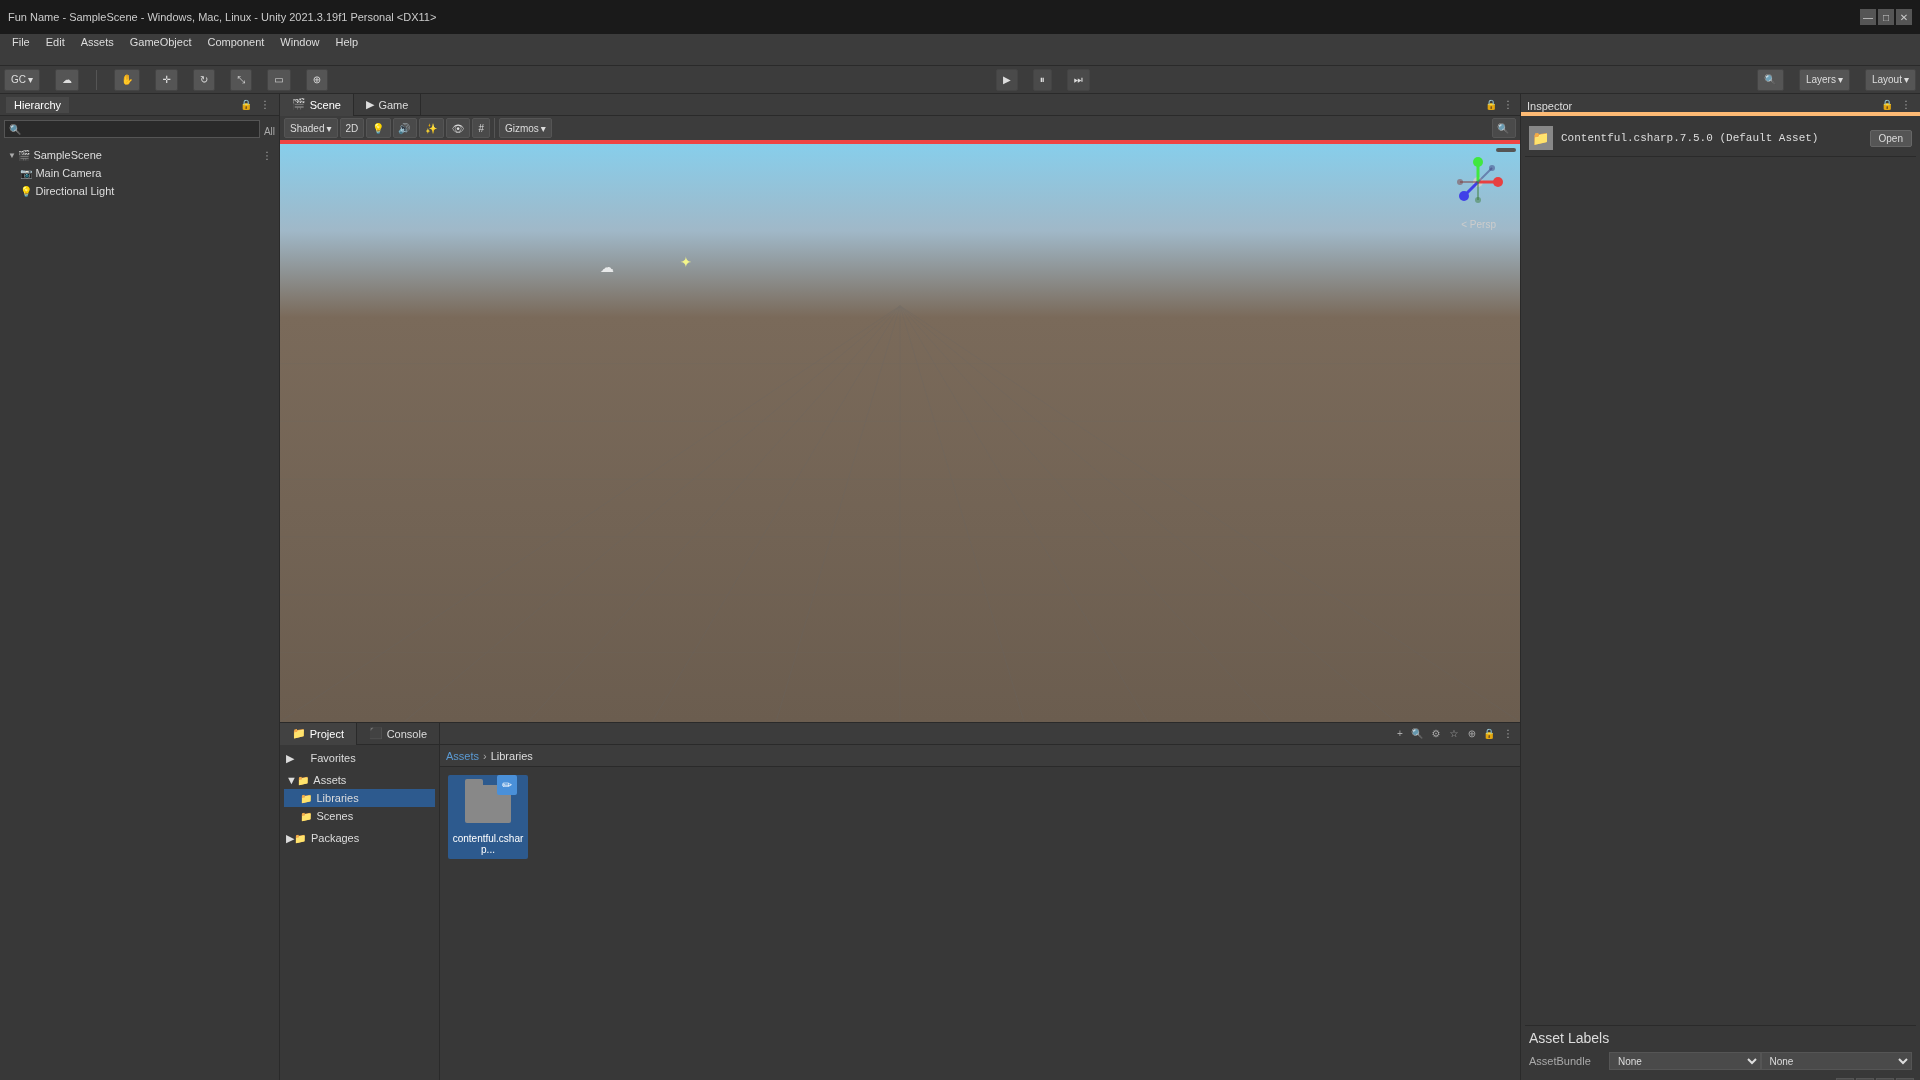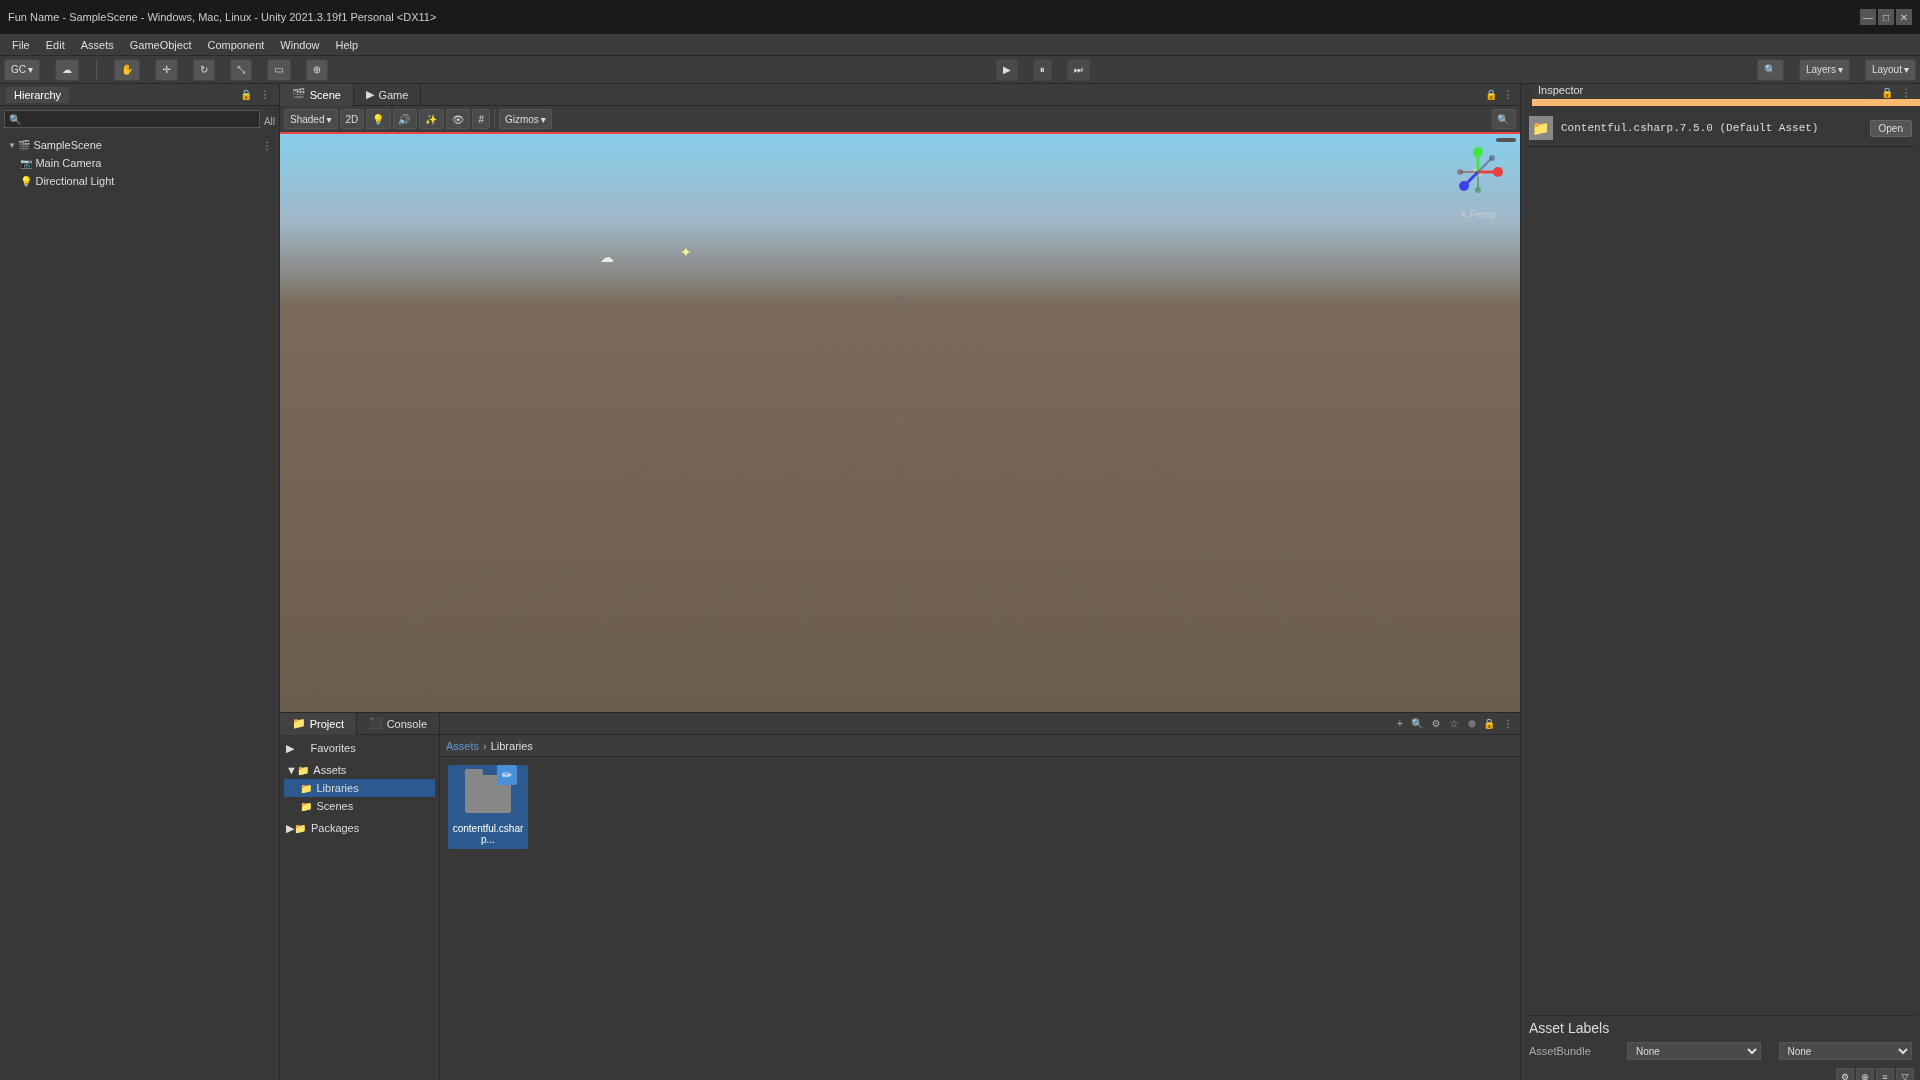--- a/index.html
+++ b/index.html
@@ -31,24 +31,23 @@
       background: #555;
       border: none;
       color: #ccc;
       font-size: 10px;
       cursor: pointer;
       display: flex; align-items: center; justify-content: center;
     }
 
     
     #menu-bar {
-      height: 22px;
-      background: #3c3c3c;
-      display: flex;
-      align-items: center;
+      height: 32px;
+      background: #3c3c3c;
+      display: flex;
       padding: 0 4px;
       border-bottom: 1px solid #2a2a2a;
     }
     .menu-item {
       padding: 2px 8px;
       font-size: 11px;
       color: #ddd;
       cursor: pointer;
     }
 
@@ -177,21 +176,21 @@
     .view-tab-actions { margin-left: auto; display: flex; align-items: center; padding-right: 4px; }
 
     
     #scene-toolbar {
       height: 28px;
       background: #3c3c3c;
       display: flex;
       align-items: center;
       padding: 0 4px;
       gap: 2px;
-      border-bottom: 2px solid #ef4444;
+      border-bottom: 4px solid #ef4444;
     }
     .scene-btn {
       height: 20px;
       padding: 0 5px;
       background: #4a4a4a;
       border: 1px solid #555;
       color: #ddd;
       font-size: 10px;
       cursor: pointer;
       display: flex; align-items: center; gap: 2px;
@@ -258,24 +257,23 @@
       width: 400px;
       display: flex;
       flex-direction: column;
       background: #383838;
       border-left: 1px solid #2a2a2a;
     }
     #inspector-header {
       height: 22px;
       background: #3c3c3c;
       display: flex;
-      align-items: flex-start;
+      align-items: flex-end;
       padding: 0 6px;
-      border-bottom: 7px solid #fdba74;
-      margin-left: 11px;
+      border-bottom: 4px solid #fdba74;
     }
     .inspector-title { font-size: 11px; color: #ddd; margin-right: auto; }
     #inspector-content {
       flex: 1;
       padding: 4px;
       display: flex;
       flex-direction: column;
     }
     #inspector-asset-row {
       display: flex;
@@ -302,21 +300,21 @@
     }
     #asset-labels-section {
       margin-top: auto;
       border-top: 1px solid #2a2a2a;
       padding: 4px;
     }
     .asset-labels-title { font-size: 14px; color: #ddd; margin-bottom: 4px; }
     .asset-bundle-row {
       display: flex;
       align-items: center;
-      gap: 18px;
+      gap: 0;
       padding: 2px 0;
     }
     .ab-label { font-size: 11px; color: #aaa; width: 80px; }
     .ab-dropdown {
       flex: 1;
       height: 18px;
       background: #4a4a4a;
       border: 1px solid #555;
       color: #ddd;
       font-size: 10px;

